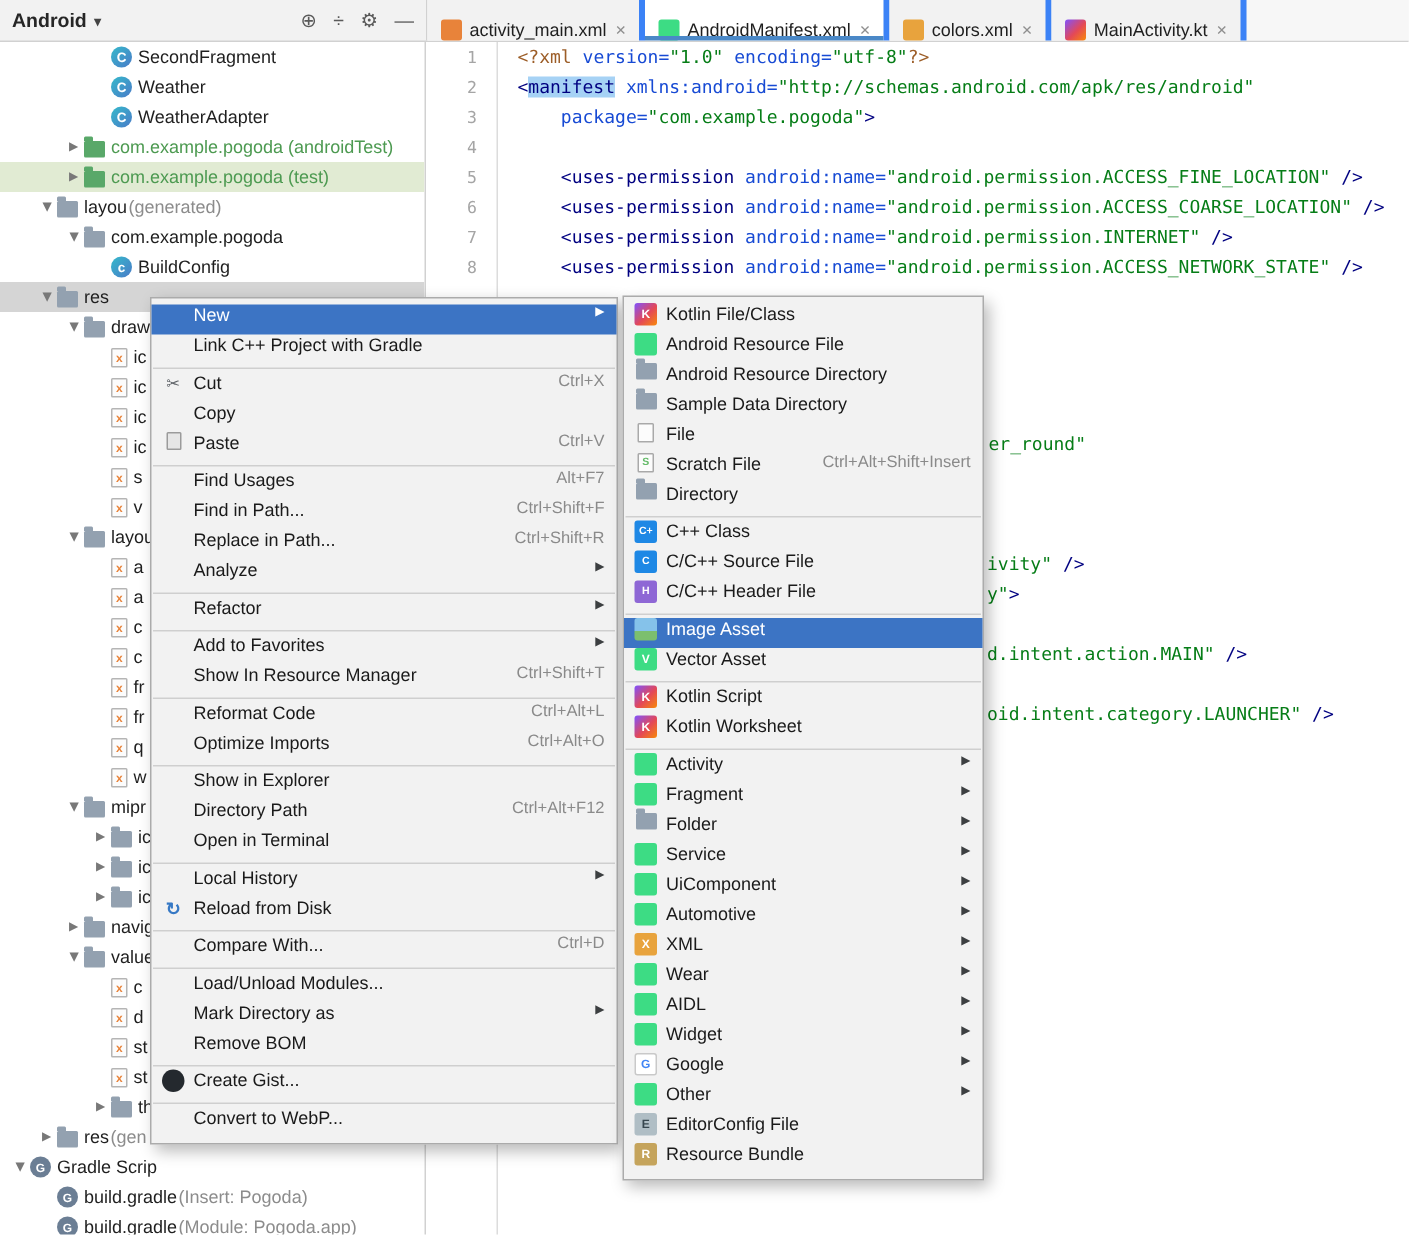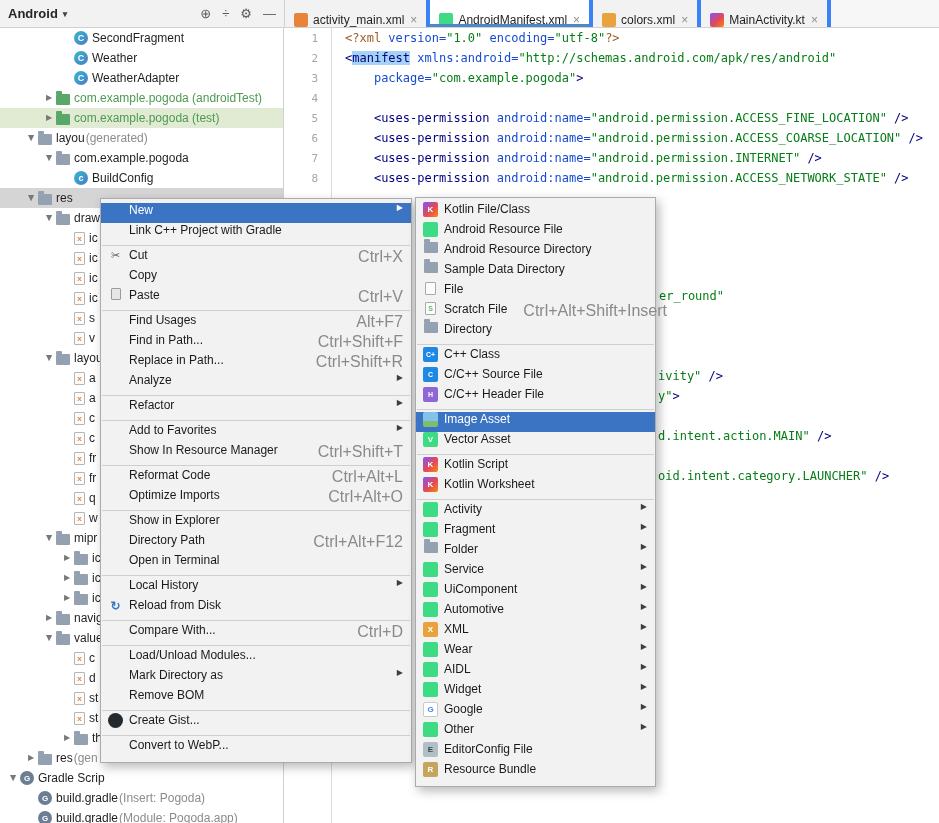--- a/index.html
+++ b/index.html
@@ -78,21 +78,21 @@
   
   .menu{position:absolute;background:#F2F2F2;border:1px solid #ABABAB;
         box-shadow:3px 4px 10px rgba(0,0,0,.28);padding:4px 0;font-size:12px;box-sizing:border-box}
   .ctx{left:100px;top:198px;width:312px;z-index:10}
   .sub{left:415px;top:197px;width:241px;z-index:11}
   .mi{height:20px;display:flex;align-items:flex-start;padding:0 8px 0 5px;color:#1a1a1a}
   .mi.hl{background:#3C74C4;color:#fff}
   .mic{width:19px;flex:none;display:flex;align-items:center;justify-content:center}
   .lbl{padding-left:4px;white-space:nowrap}
   .fill{flex:1}
-  .sc{color:#8A8A8A;font-size:16px;padding-left:16px;white-space:nowrap}
+  .sc{color:#8A8A8A;font-size:11px;padding-left:16px;white-space:nowrap}
   .arr{font-size:8px;color:#3C3F41;margin-left:6px}
   .mi.hl .arr{color:#fff}
   .msep{height:1px;background:#CFCFCF;margin:2px 1px}
 
   .ic{width:15px;height:15px;border-radius:2px;display:inline-flex;align-items:center;
       justify-content:center;font-size:8px;font-weight:bold;color:#fff;box-sizing:border-box;position:relative}
   .ic.kotlin-icon{background:linear-gradient(135deg,#7F52FF,#E44857 55%,#F88909)}
   .ic.android-icon{background:#3DDC84}
   .ic.folder-icon{width:14px;height:11px;border-radius:1px;background:#93A1B0}
   .ic.folder-icon::before{content:"";position:absolute;top:-3px;left:0;width:6px;height:3px;

